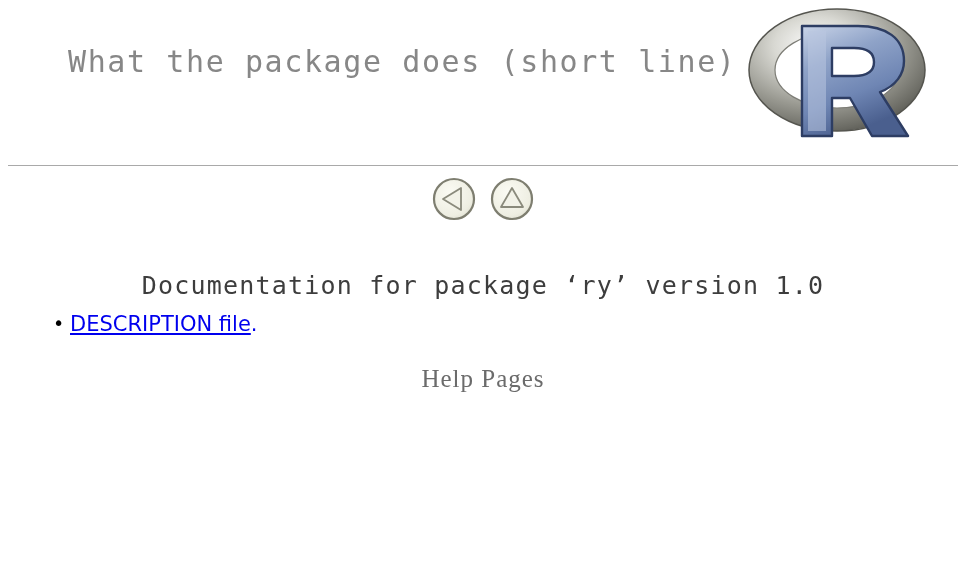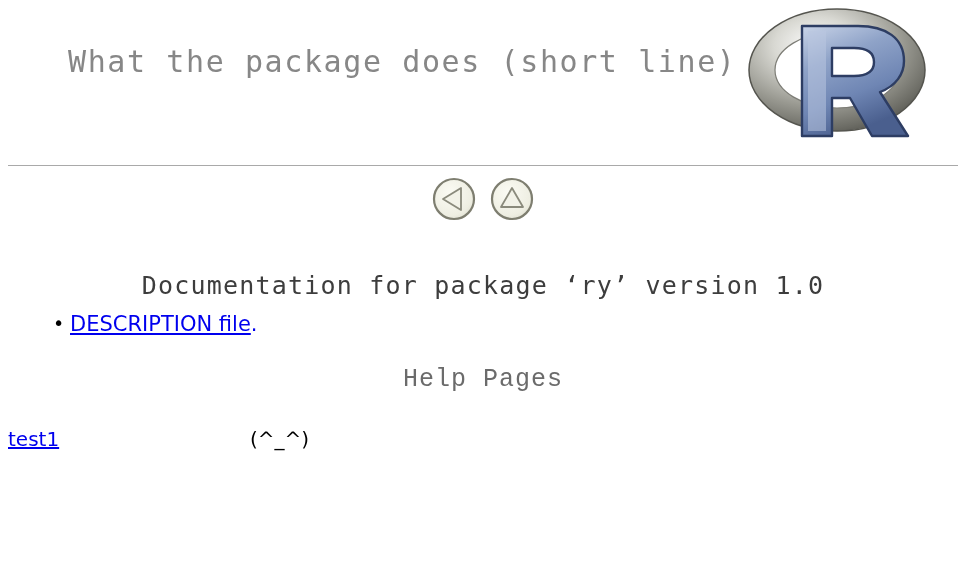--- a/index.html
+++ b/index.html
@@ -118,21 +118,21 @@
     text-decoration: none;
   }
 
   
   .help-heading {
     position: absolute;
     left: 0;
     top: 365px;
     width: 966px;
     text-align: center;
-    font-family: Liberation Mono, monospace;
+    font-family: Liberation Serif, serif;
     font-size: 25px;
     letter-spacing: 1px;
     color: #6b6b6b;
     font-weight: normal;
     margin: 0;
   }
 
   
   .help-table {
     position: absolute;
@@ -247,20 +247,14 @@
 <ul class="desc-list">
   <li class="desc-item">
     <a class="desc-link" href="#">DESCRIPTION file</a><span class="desc-dot">.</span>
   </li>
 </ul>
 
 <h2 class="help-heading">Help Pages</h2>
 
 <table class="help-table">
   <tbody>
-    <tr>
-      <td class="col-name">
-        <a class="help-link unvisited" href="#">test1</a>
-      </td>
-      <td class="col-desc emoticon">(^_^)</td>
-    </tr>
   </tbody>
 </table>
 
 </body></html>

